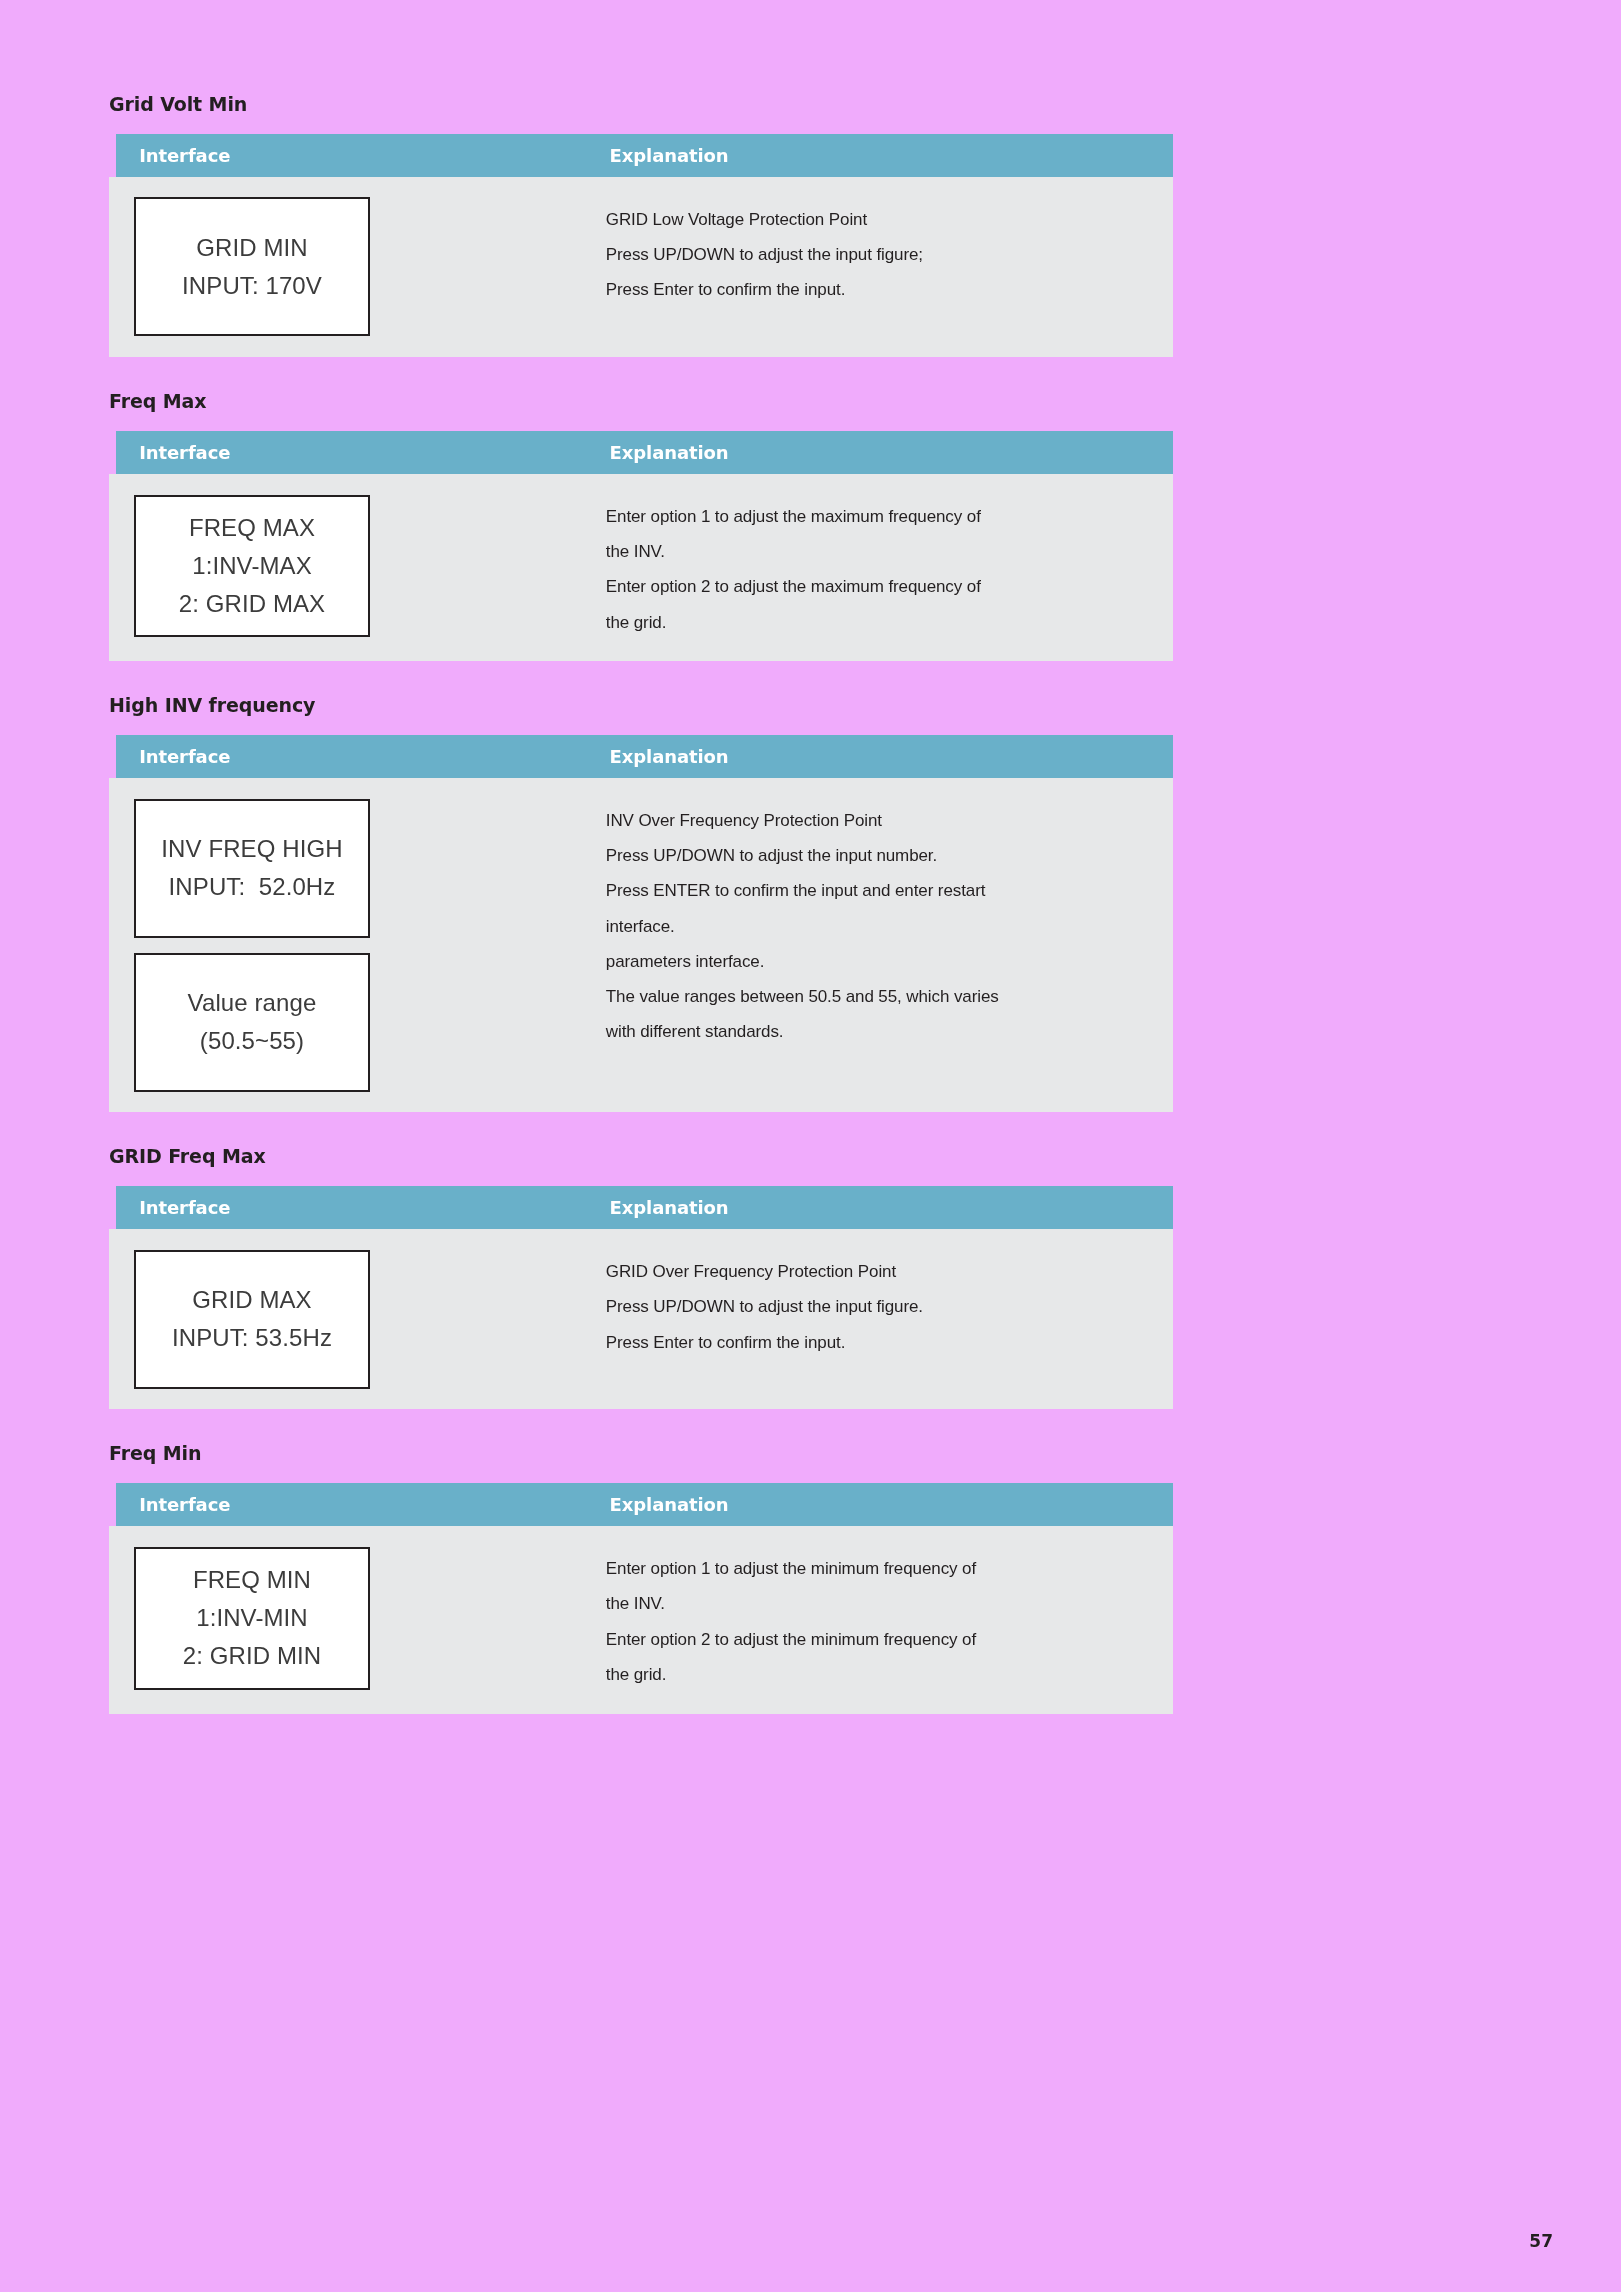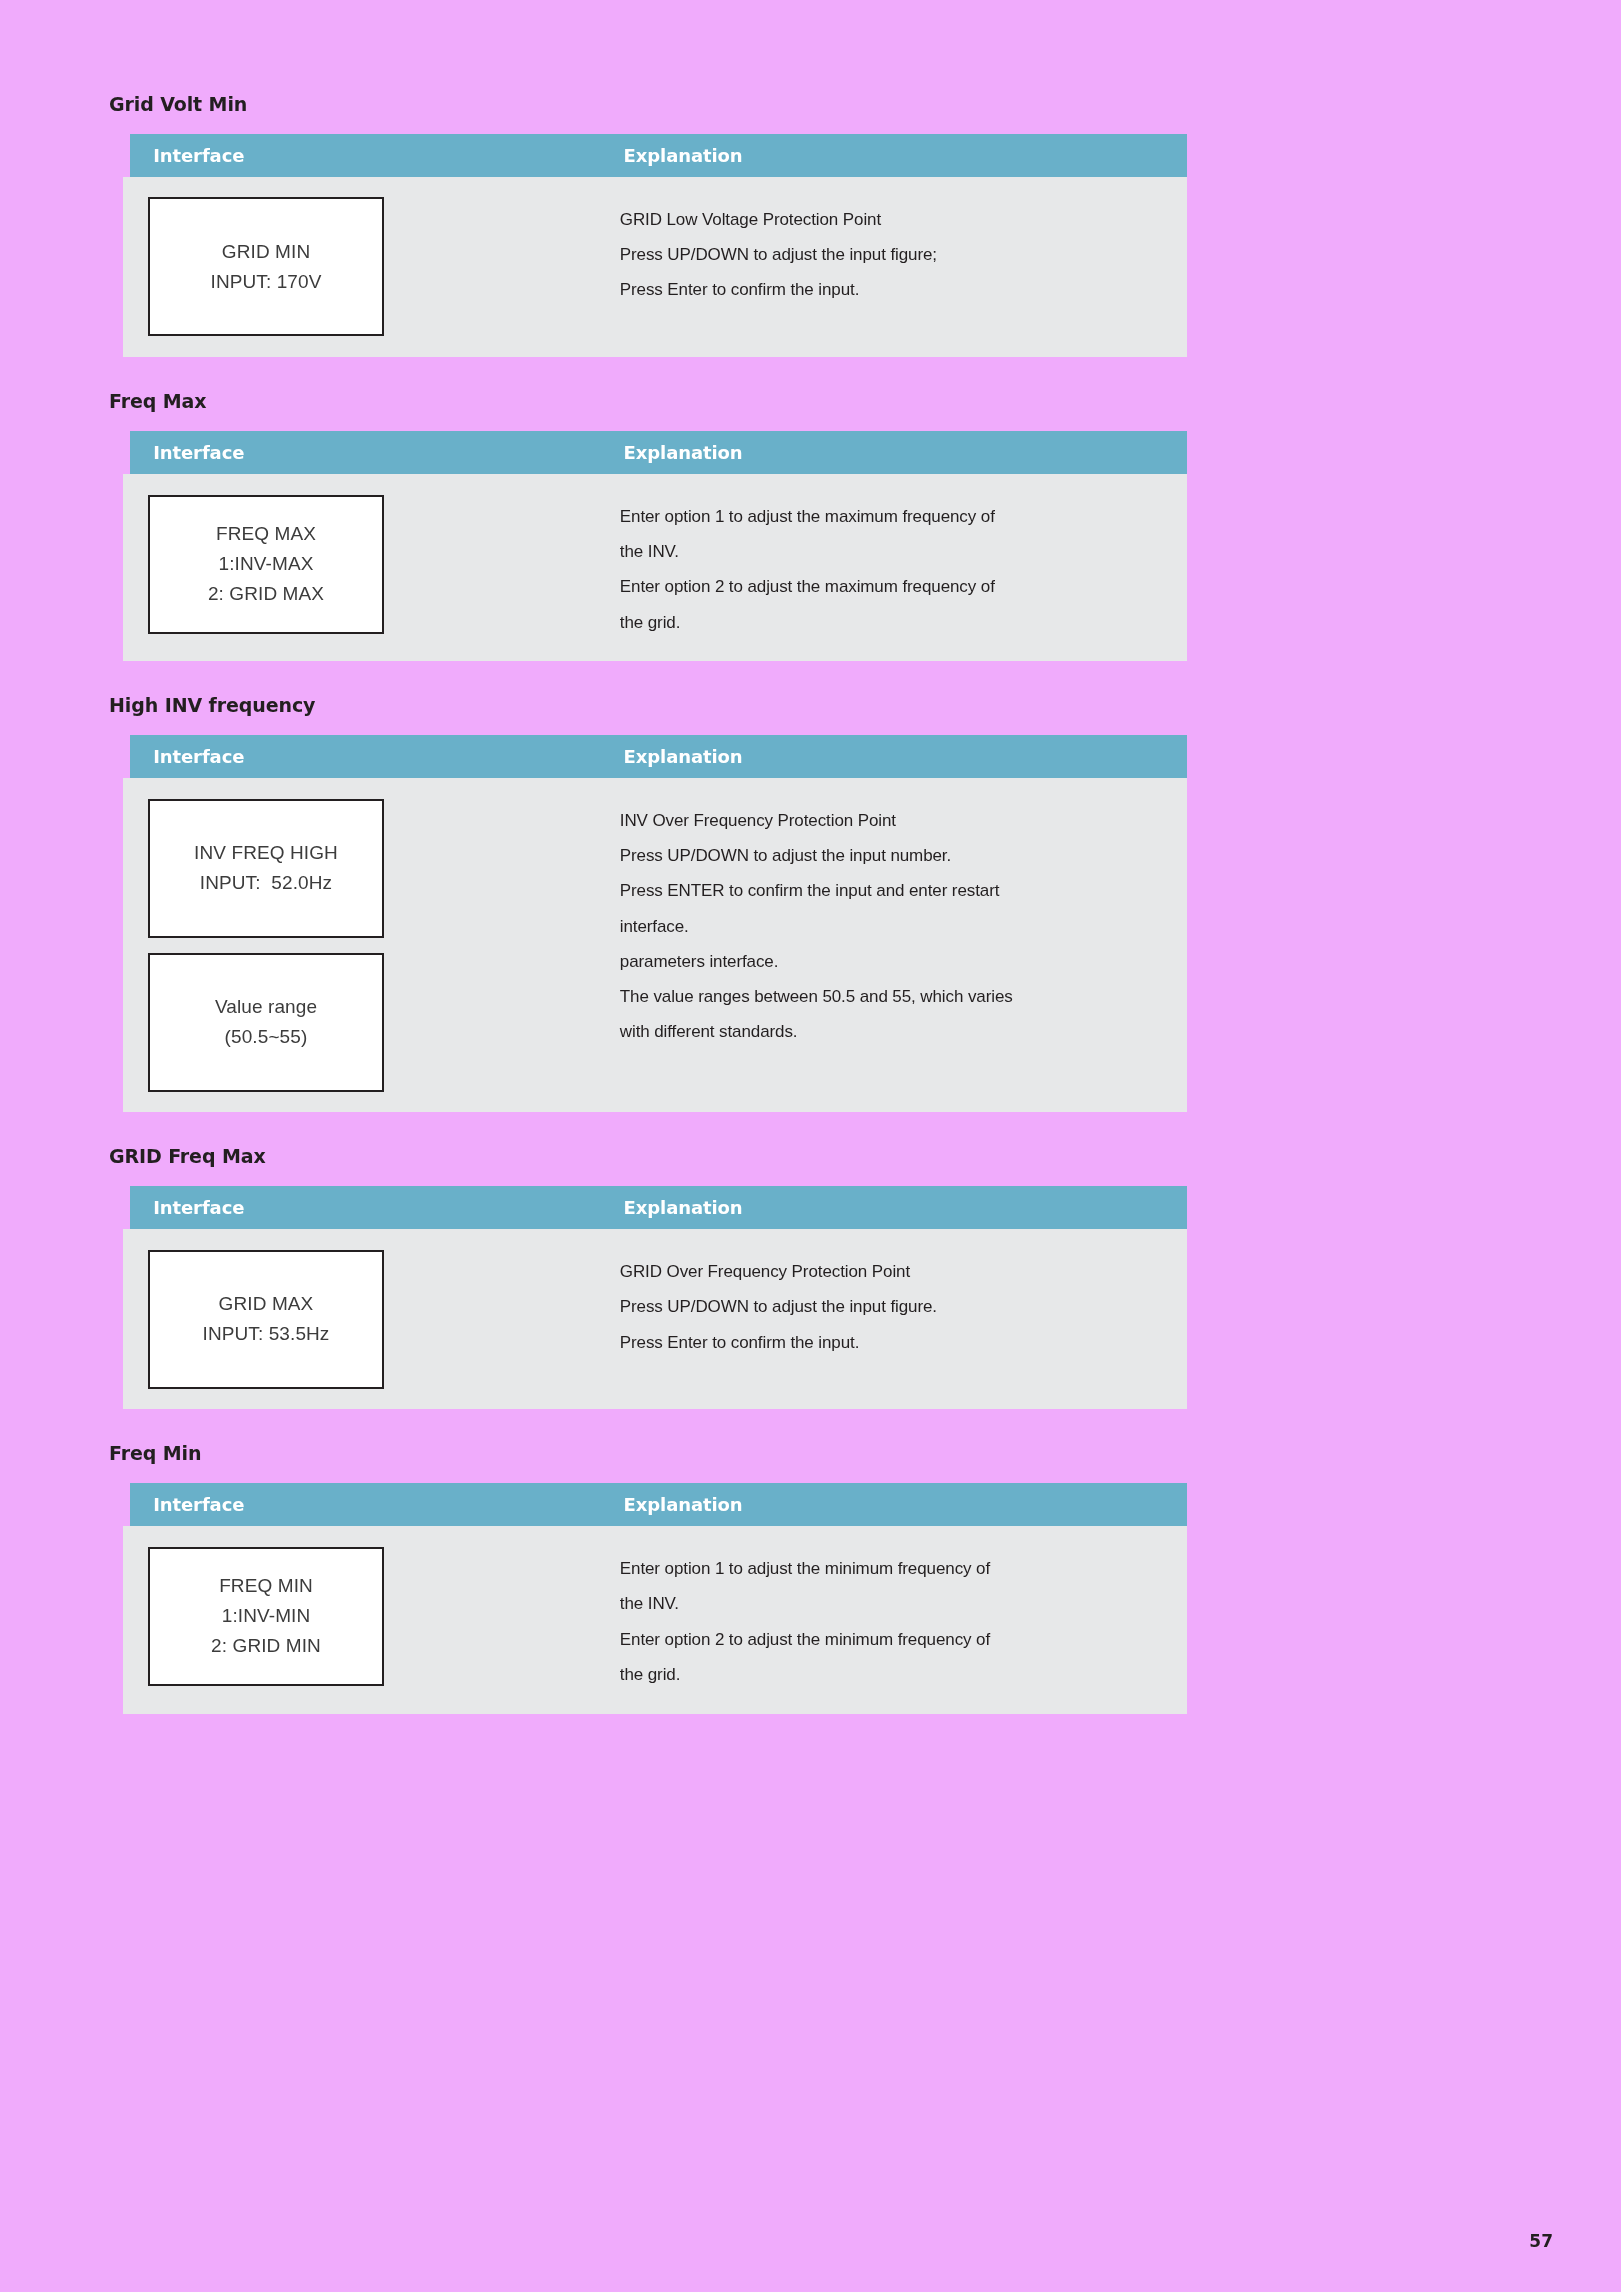--- a/index.html
+++ b/index.html
@@ -40,21 +40,20 @@
     color: #231f20;
     letter-spacing: -0.1px;
     padding-bottom: 0;
     line-height: 1.1;
   }
 
   .table {
     width: 1064px;
     margin-top: 19px;
     border-collapse: collapse;
-    margin-left: 14px;
   }
 
   .thead-row {
     display: flex;
     background: #69b0c9;
     height: 43px;
     align-items: center;
     margin-left: 7.2px;
     width: 1057px;
   }
@@ -97,21 +96,21 @@
     border: 2.2px solid #231f20;
     display: flex;
     flex-direction: column;
     align-items: center;
     justify-content: center;
     padding: 12.5px 5.4px;
   }
 
   .lcd-line {
     font-family: "Liberation Sans", sans-serif;
-    font-size: 19px;
+    font-size: 24px;
     color: #3c3c3c;
     line-height: 1.58;
     white-space: pre;
     letter-spacing: 0.1px;
     font-weight: 300;
   }
 
   .exp-line {
     font-family: "Liberation Sans", sans-serif;
     font-size: 17px;

